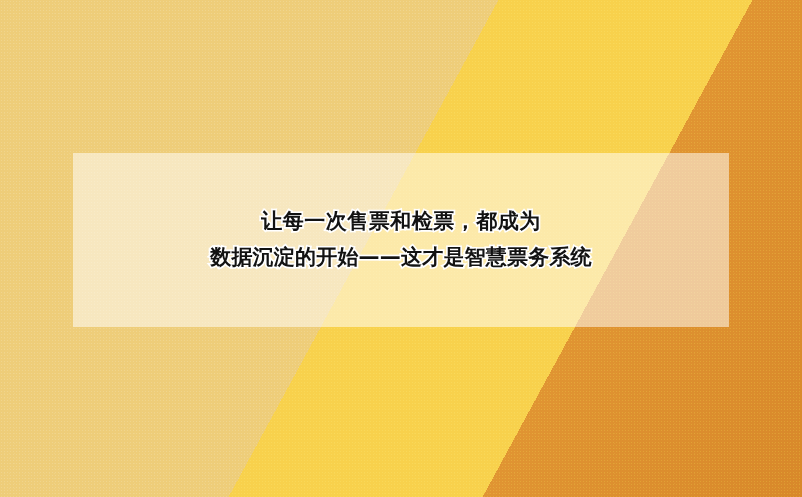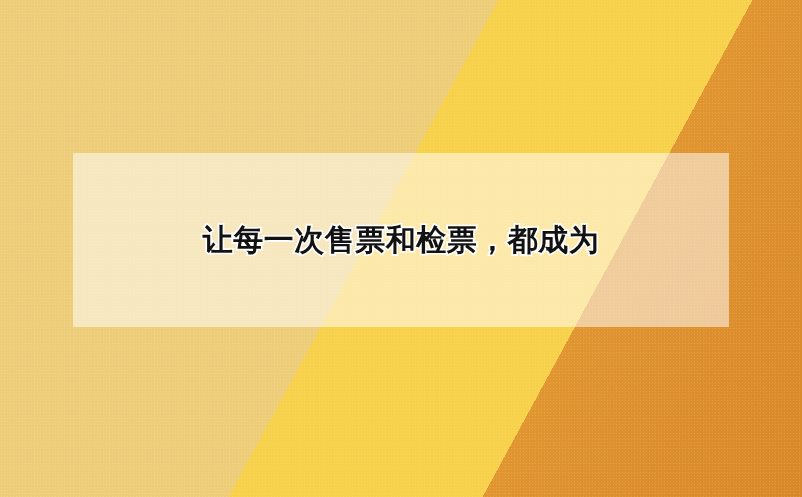--- a/index.html
+++ b/index.html
@@ -81,21 +81,21 @@
     height: 174px;
     display: flex;
     flex-direction: column;
     justify-content: center;
     align-items: center;
     gap: 12px;
   }
 
   .caption-line {
     white-space: nowrap;
-    font-size: 30px;
+    font-size: 21px;
     font-weight: 700;
     line-height: 1.12;
     letter-spacing: .5px;
     color: #121212;
     text-align: center;
     -webkit-text-stroke: 3.2px #ffffff;
     paint-order: stroke fill;
     text-shadow:
        0 0 1px #ffffff,
        1px 1px 0 rgba(255,255,255,.9),
@@ -112,15 +112,16 @@
 
   <div class="bg-layer band-base"></div>
   <div class="bg-layer band-light"></div>
   <div class="bg-layer band-orange"></div>
   <div class="grain"></div>
 
   <div class="caption-plate"></div>
 
   <div class="caption-text">
     <div class="caption-line caption-line--1">让每一次售票和检票，都成为</div>
+    <div class="caption-line caption-line--2">数据沉淀的开始——这才是智慧票务系统</div>
   </div>
 
 </div>
 
 </body></html>

